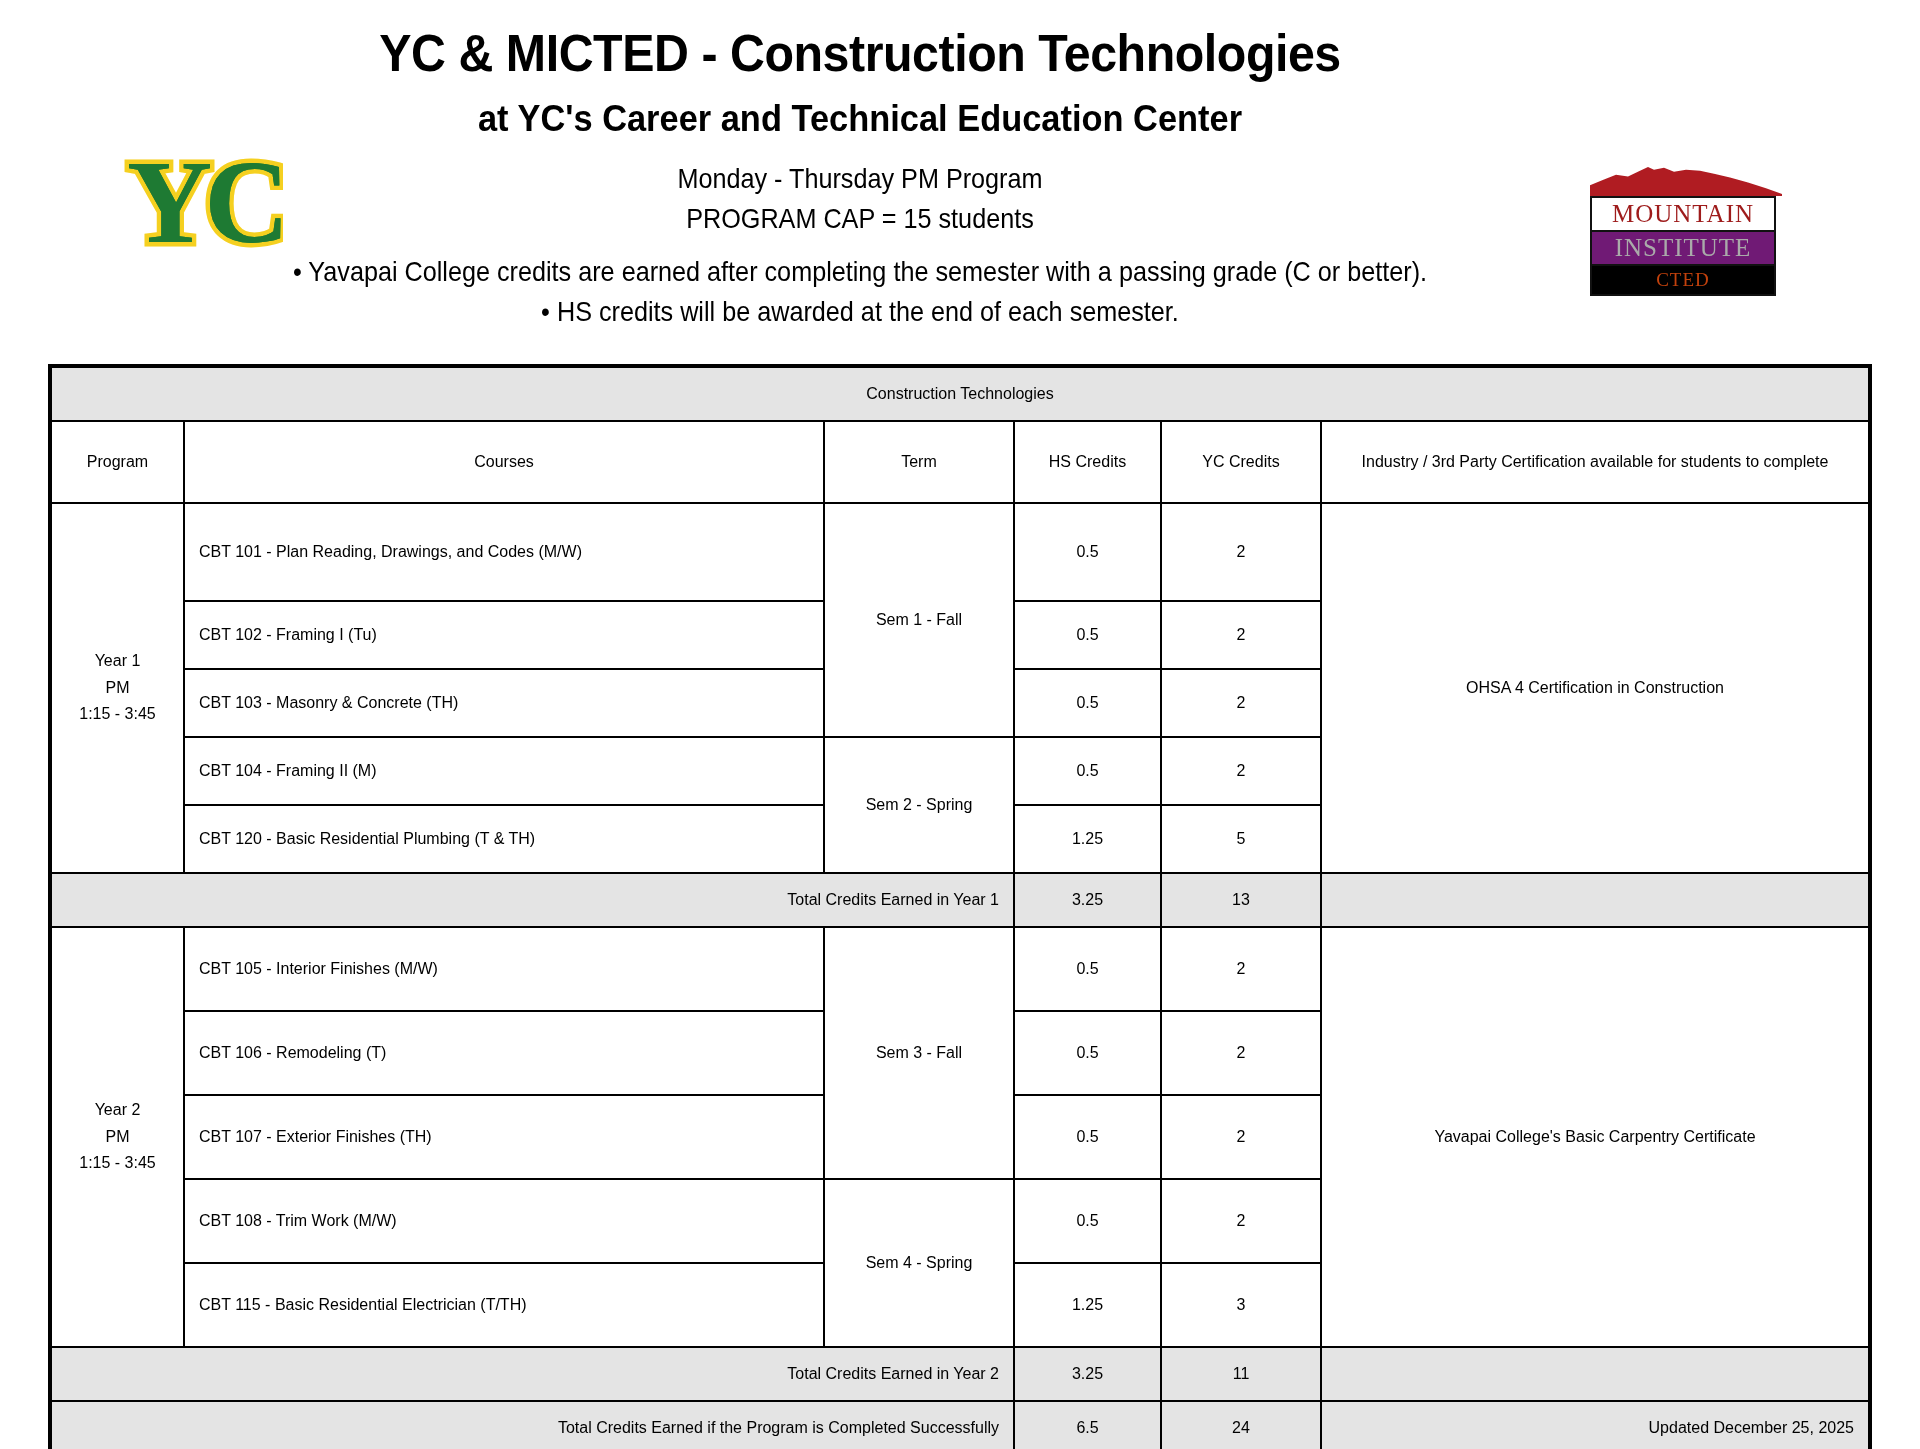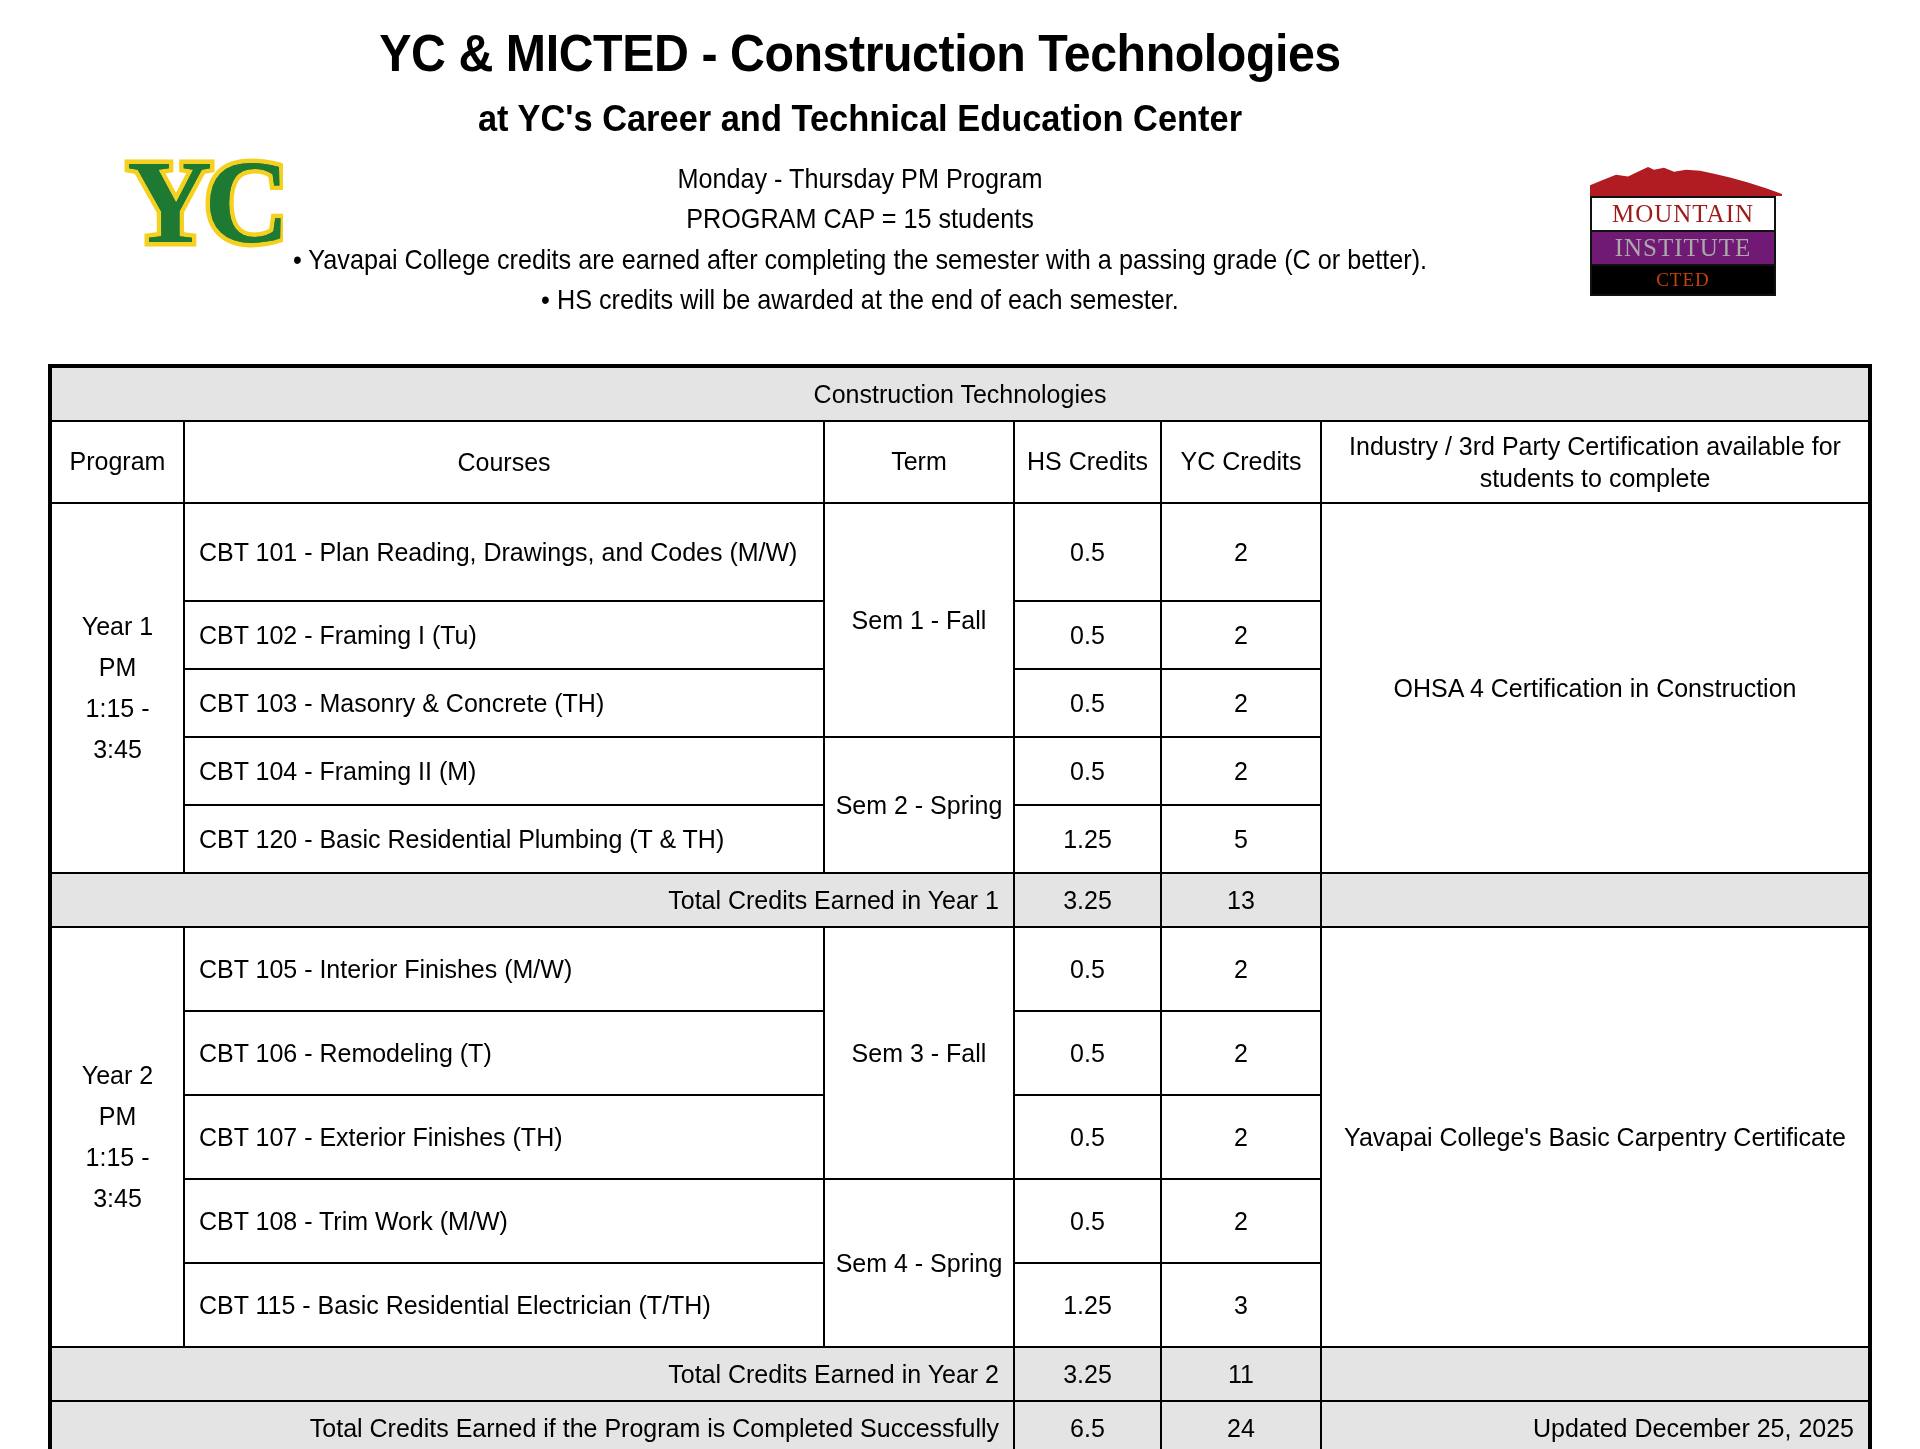--- a/index.html
+++ b/index.html
@@ -46,21 +46,21 @@
     transform: scaleX(0.93);
   }
   .doc-line {
     font-size: 28px;
     font-weight: normal;
     line-height: 1.42;
     transform: scaleX(0.9);
   }
   .doc-line.first { margin-top: 18px; }
   .bullets {
-    margin-top: 2px;
+    margin-top: 14px;
   }
   .bullet-line {
     font-size: 28px;
     line-height: 1.42;
     transform: scaleX(0.9);
   }
 
   
   .yc-logo {
     position: absolute;
@@ -124,21 +124,21 @@
   }
   table.sched {
     border-collapse: collapse;
     table-layout: fixed;
     width: 1824px;
     border: 4px solid #000;
   }
   table.sched td, table.sched th {
     border: 2px solid #000;
     padding: 0 10px;
-    font-size: 25px;
+    font-size: 16px;
     font-weight: normal;
     vertical-align: middle;
     color: #000;
   }
   .cap-row td {
     background: #e4e4e4;
     text-align: center;
     font-weight: bold;
     font-size: 27px;
     height: 52px;

